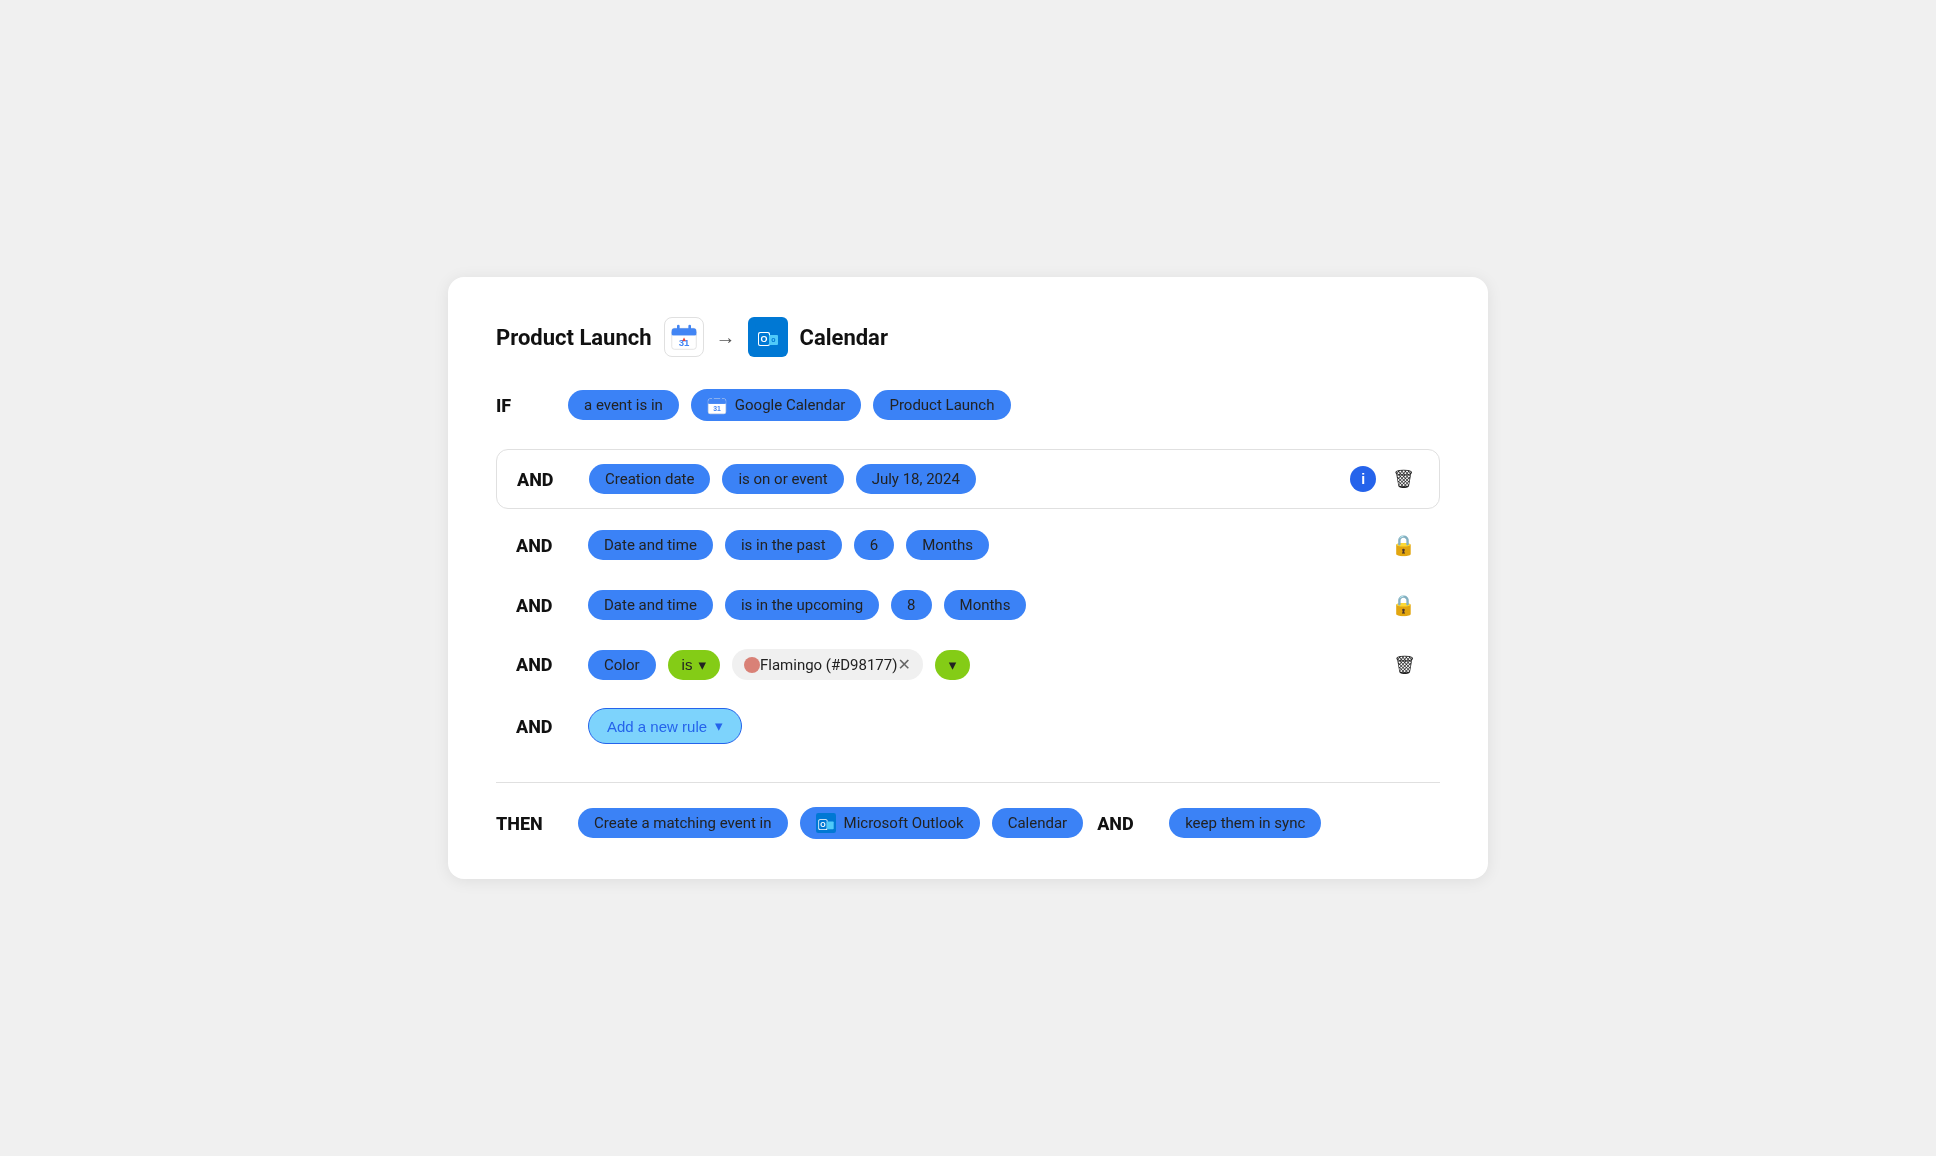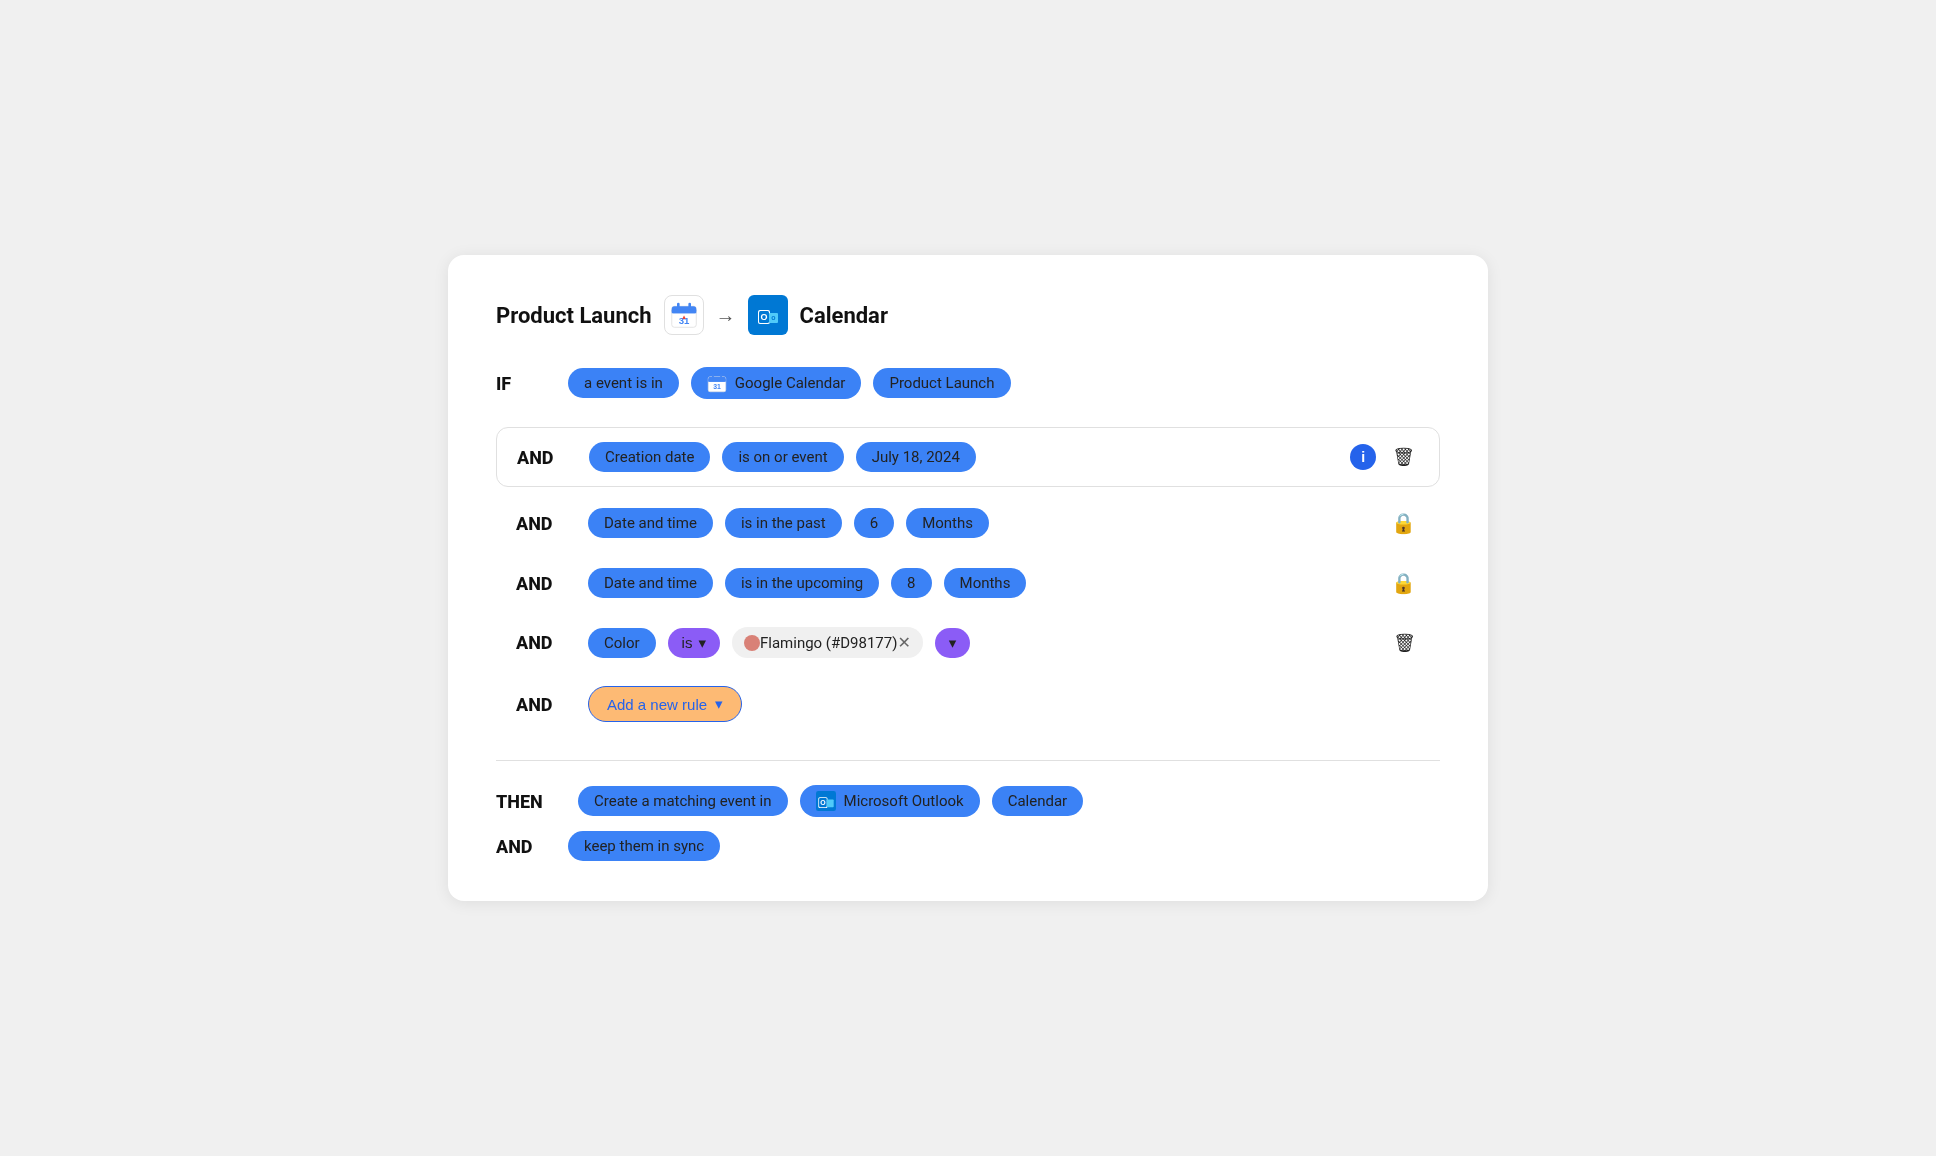--- a/index.html
+++ b/index.html
@@ -156,34 +156,34 @@
       background: none;
       border: none;
       cursor: pointer;
       color: #666;
       font-size: 16px;
       display: flex;
       align-items: center;
     }
 
     .dropdown-chip {
-      background: #8b5cf6;
+      background: #84cc16;
       border-radius: 20px;
       padding: 6px 14px;
       font-size: 15px;
       color: #222;
       display: flex;
       align-items: center;
       gap: 6px;
       cursor: pointer;
       border: none;
     }
 
     .add-rule-btn {
-      background: #fdba74;
+      background: #7dd3fc;
       border: 1.5px solid #2563eb;
       border-radius: 20px;
       padding: 8px 18px;
       font-size: 15px;
       color: #2563eb;
       display: flex;
       align-items: center;
       gap: 8px;
       cursor: pointer;
       font-weight: 500;
@@ -192,21 +192,20 @@
     
     .divider {
       border: none;
       border-top: 1.5px solid #e0e0e0;
       margin: 24px 0;
     }
 
     
     .then-section {
       display: flex;
-      flex-direction: column;
       gap: 14px;
     }
 
     .then-row {
       display: flex;
       align-items: center;
       gap: 12px;
     }
   </style>
 </head>

